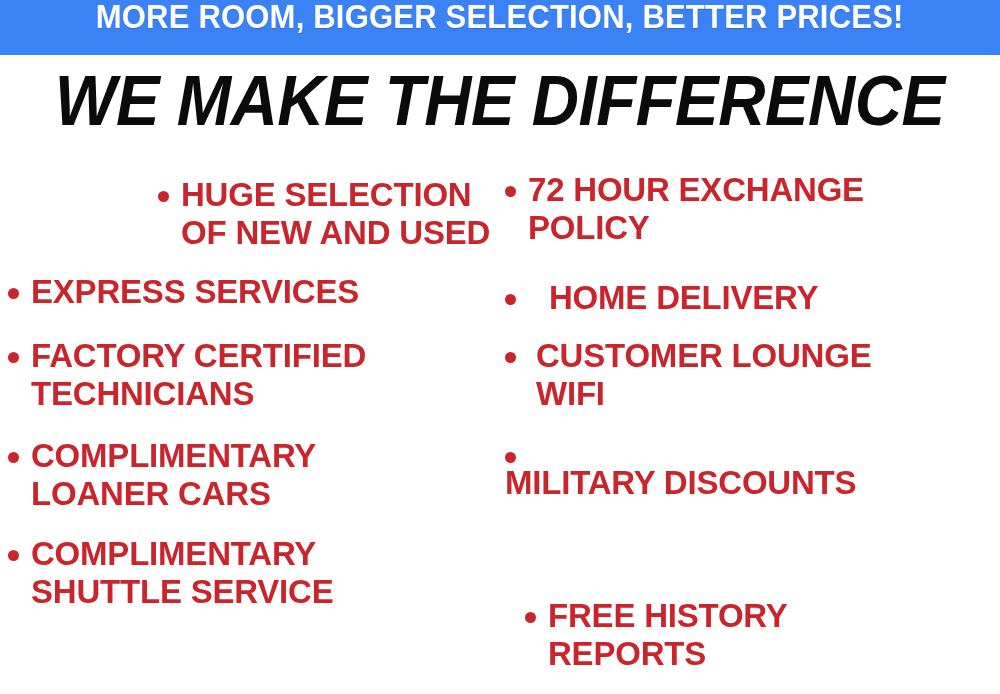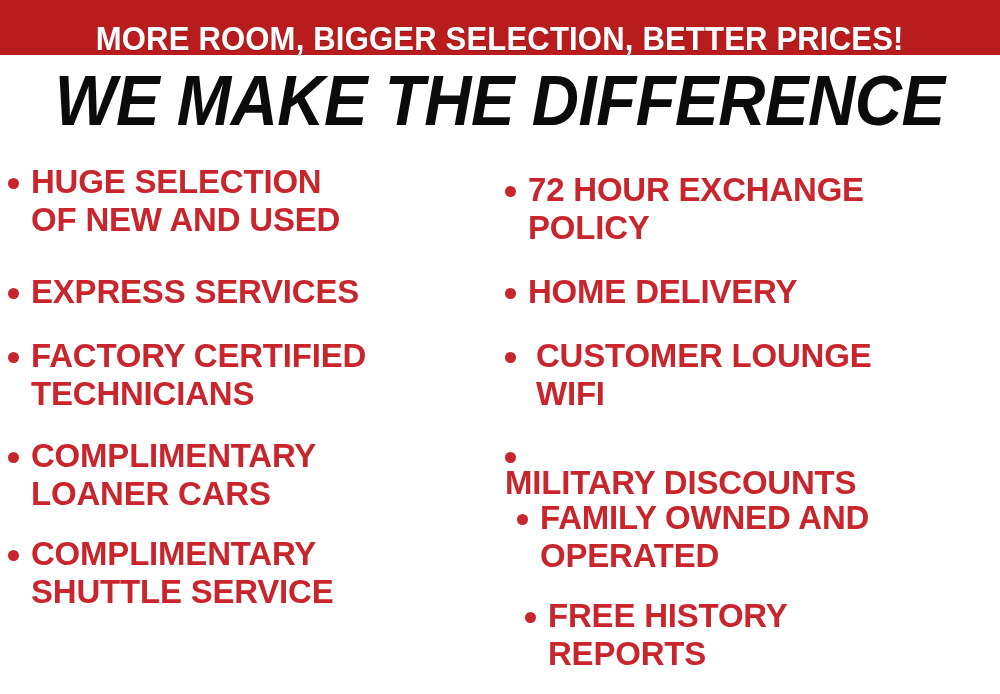--- a/index.html
+++ b/index.html
@@ -15,23 +15,23 @@
     position: relative;
   }
 
   
   .top-banner {
     position: absolute;
     left: 0;
     top: 0;
     width: 1000px;
     height: 55px;
-    background: #b91c1c;
+    background: #3b82f6;
     display: flex;
-    align-items: flex-end;
+    align-items: flex-start;
     justify-content: center;
     box-sizing: border-box;
   }
   .top-banner-text {
     color: #ffffff;
     font-family: "Liberation Sans", sans-serif;
     font-weight: bold;
     font-size: 33px;
     letter-spacing: 0.2px;
     line-height: 1;
@@ -102,29 +102,29 @@
     font-weight: bold;
     font-size: 34px;
     line-height: 1.12;
     letter-spacing: -0.2px;
     transform: scaleX(0.97);
     transform-origin: left center;
     white-space: pre-line;
   }
 
   
-  .l0 { top: 12px; }
+  .l0 { top: 25px; justify-content: flex-end; }
   .l1 { top: 122px; }
   .l2 { top: 186px; }
   .l3 { top: 286px; }
   .l4 { top: 384px; }
 
   
   .r0 { top: 20px; }
-  .r1 { top: 122px; }
+  .r1 { top: 128px; gap: 21px; }
   .r2 { top: 186px; gap: 8px; }
   .r3 { top: 286px; flex-direction: column; }
   .r4 { top: 348px; }
   .r5 { top: 446px; }
 
   
   .indent-1 .bullet-dot { margin-left: 12px; }
   .indent-2 .bullet-dot { margin-left: 20px; }
 </style>
 </head>
@@ -179,25 +179,20 @@
     </div>
     <div class="bullet-item r2">
       <span class="bullet-dot"></span>
       <span class="bullet-text">CUSTOMER LOUNGE
 WIFI</span>
     </div>
     <div class="bullet-item r3">
       <span class="bullet-dot"></span>
       <span class="bullet-text">MILITARY DISCOUNTS</span>
     </div>
-    <div class="bullet-item r4 indent-1">
-      <span class="bullet-dot"></span>
-      <span class="bullet-text">FAMILY OWNED AND
-OPERATED</span>
-    </div>
     <div class="bullet-item r5 indent-2">
       <span class="bullet-dot"></span>
       <span class="bullet-text">FREE HISTORY
 REPORTS</span>
     </div>
   </div>
 
 </div>
 
 </body></html>

